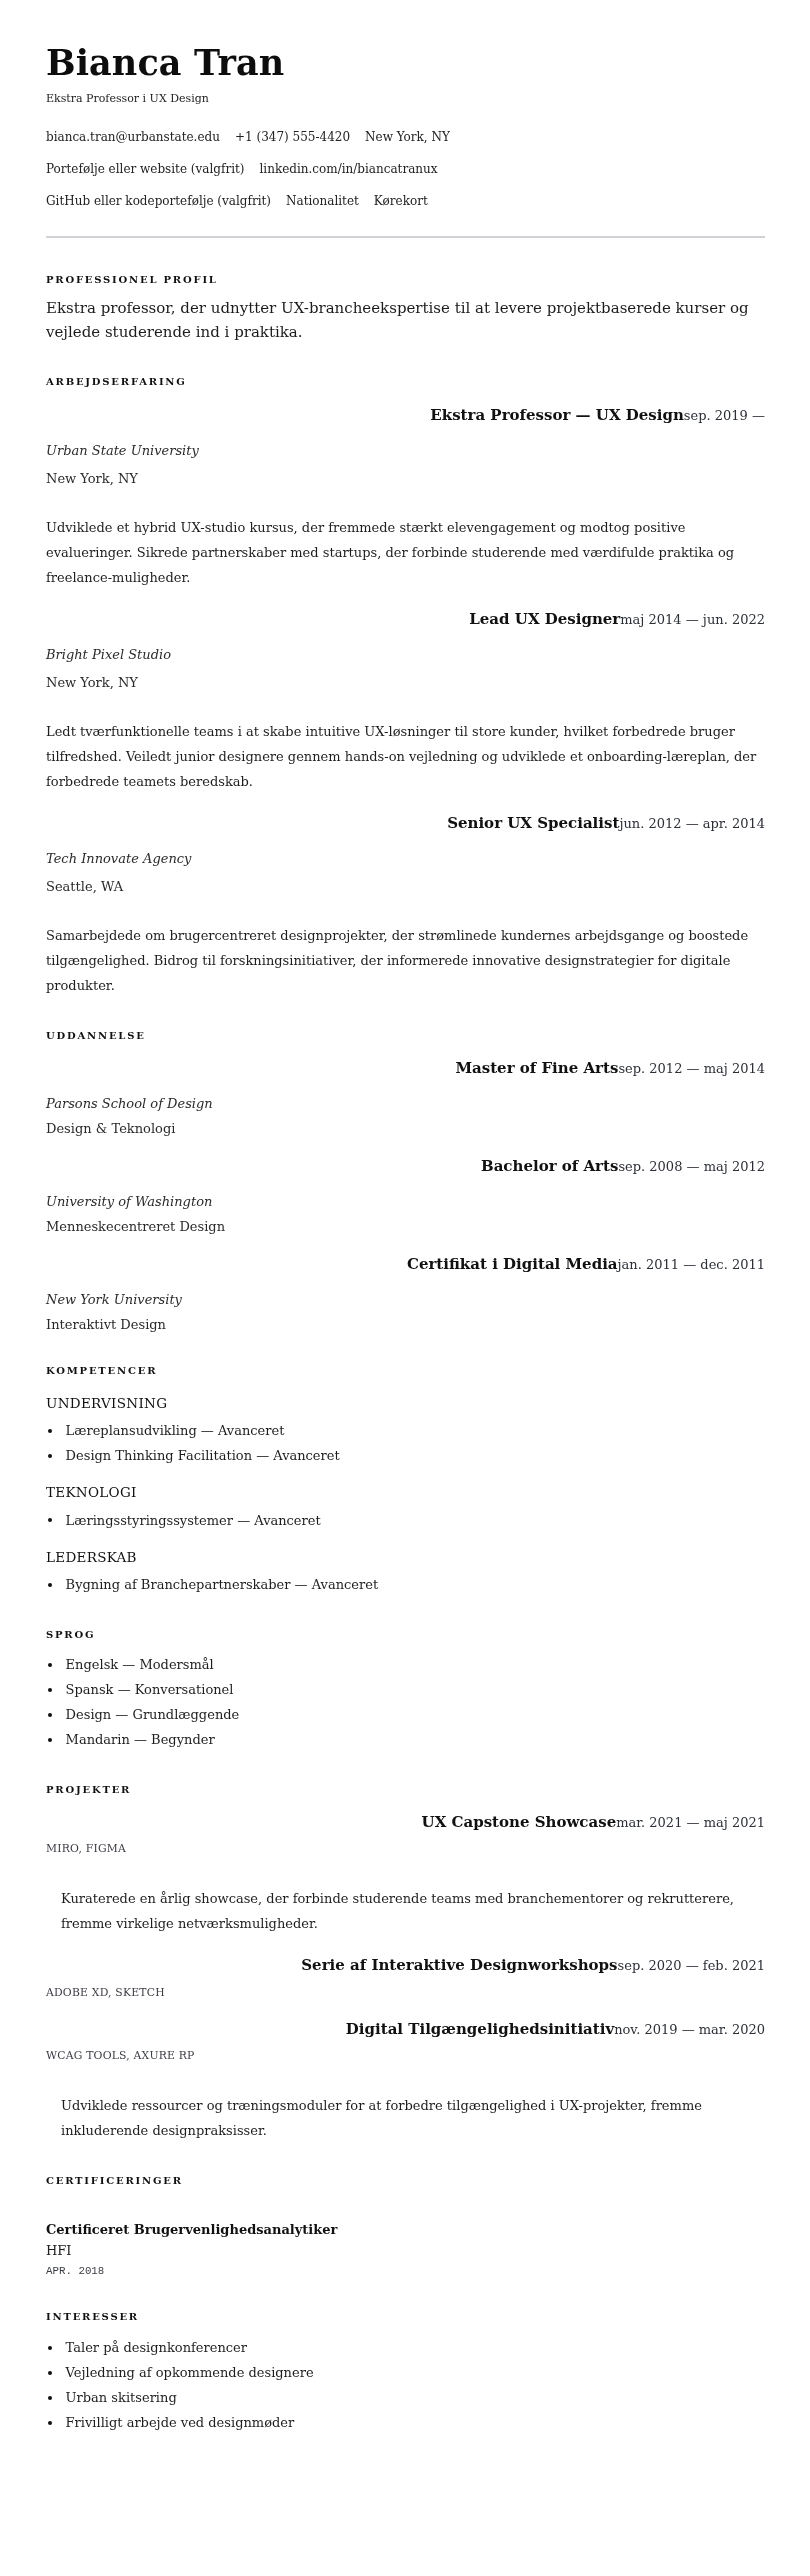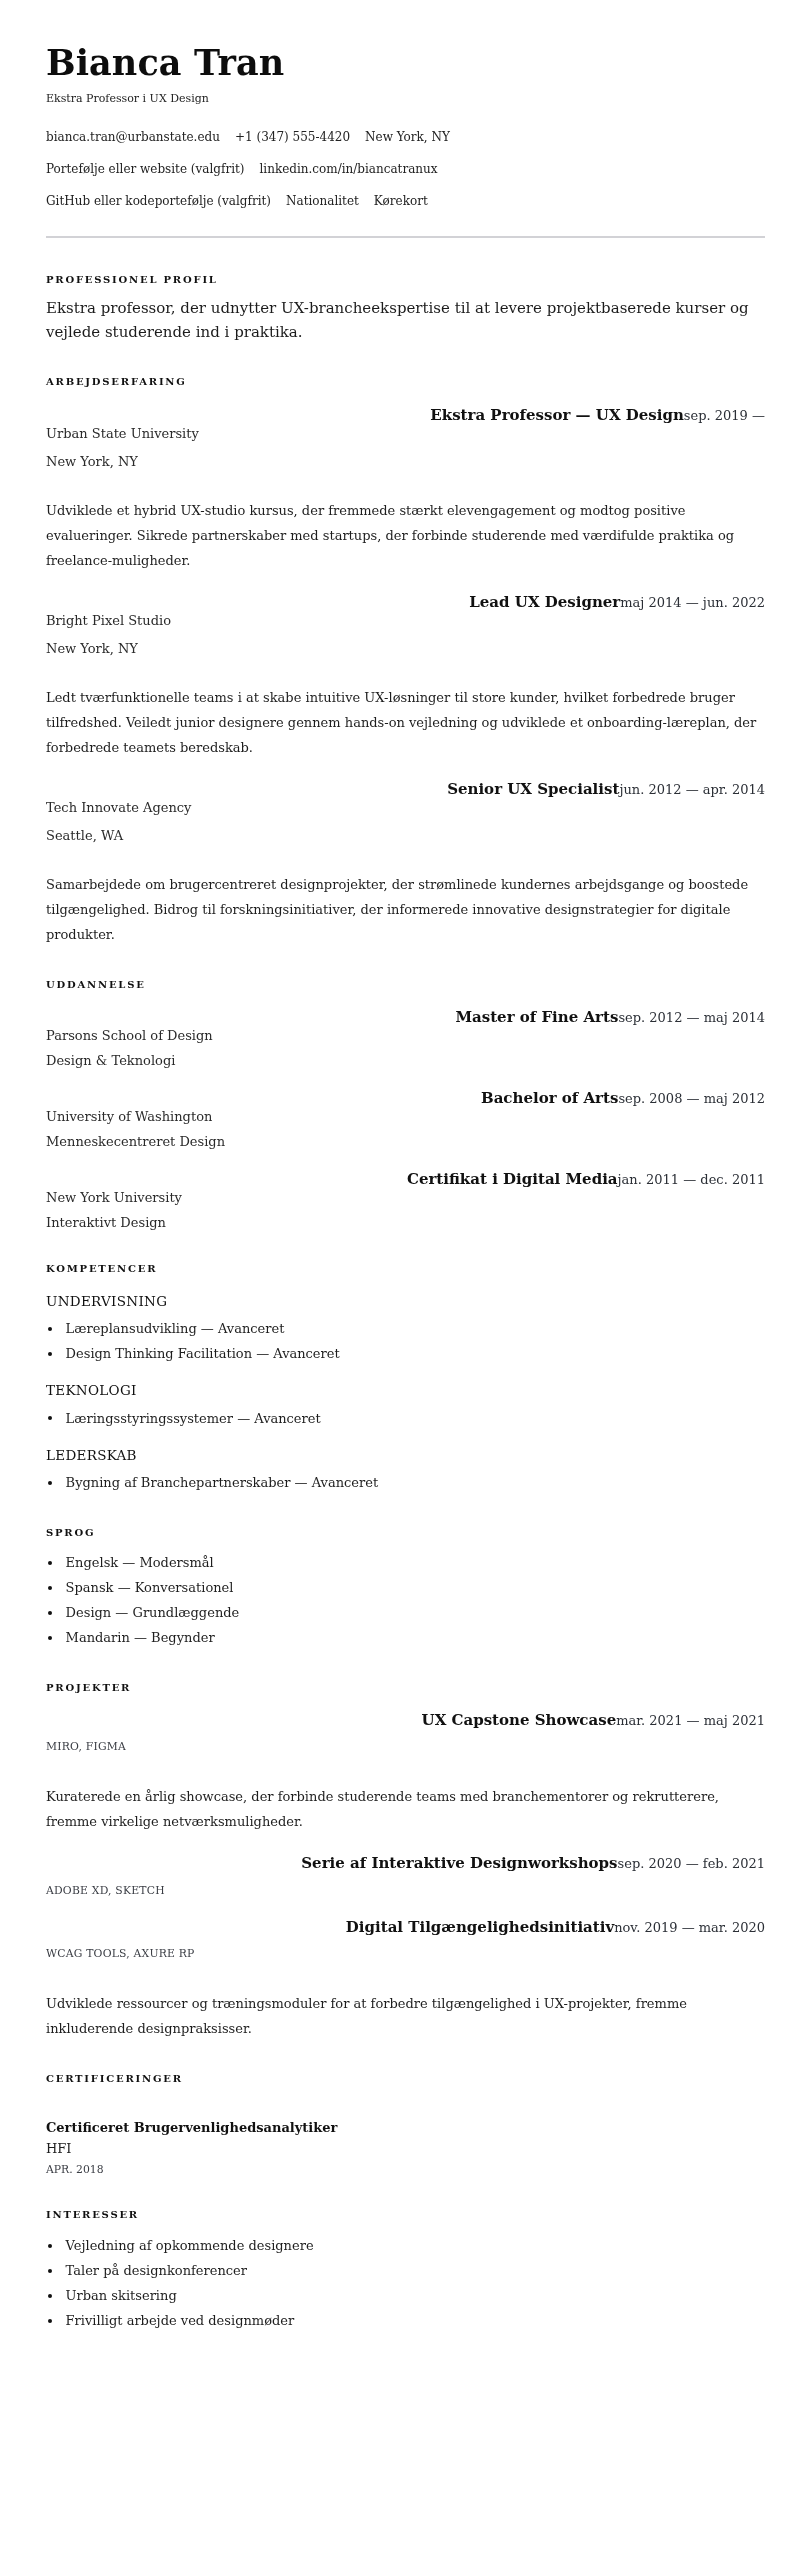--- a/index.html
+++ b/index.html
@@ -27,21 +27,21 @@
   }
   .profile-title { margin-top: 35px; }
   .profile-text { font-size: 15px; line-height: 24px; color: #1c1c1c; margin-top: 9.5px; width: 719px; }
 
   .sec { margin-top: 31px; }
 
   .entry { width: 719px; }
   .entry-head { display: flex; justify-content: flex-end; align-items: baseline; }
   .entry-title { font-size: 15px; font-weight: bold; color: #111; line-height: 20px; }
   .entry-date { font-size: 13px; color: #2b2f36; line-height: 19px; }
-  .entry-org { font-size: 13px; color: #2a2a2a; line-height: 17.6px; margin-top: 0; }
+  .entry-org { font-size: 13px; color: #2a2a2a; line-height: 17.6px; margin-top: 17px; font-style: italic; }
   .entry-loc { font-size: 13px; color: #2a2a2a; line-height: 17.6px; margin-top: 10.8px; }
   .entry-sub { font-size: 13px; color: #2a2a2a; line-height: 17.6px; margin-top: 6.8px; }
   .entry-desc { font-size: 13px; color: #1e1e1e; line-height: 25px; margin-top: 27px; }
 
   .work .entry { margin-top: 16px; }
   .work .entry + .entry { margin-top: 19px; }
 
   .edu .entry { margin-top: 16px; }
   .edu .entry + .entry { margin-top: 19px; }
 
@@ -51,25 +51,25 @@
   ul.bullets li { font-size: 13px; line-height: 25px; color: #1e1e1e; position: relative; padding-left: 19.6px; }
   ul.bullets li::before {
     content: ""; position: absolute; left: 2px; top: 10.8px;
     width: 4px; height: 4px; border-radius: 50%; background: #111;
   }
   .skill-group-title + ul.bullets { margin-top: 5.4px; }
 
   .proj .entry { margin-top: 15px; }
   .proj .entry + .entry { margin-top: 19px; }
   .proj-tech { font-size: 10.8px; color: #3a3d44; line-height: 15px; margin-top: 9.5px; text-transform: uppercase; letter-spacing: 0.2px; }
-  .proj .entry-desc { margin-top: 30px; }
+  .proj .entry-desc { margin-top: 30px; margin-left: 15px; }
 
   .cert-title { font-size: 13px; font-weight: bold; color: #111; line-height: 19px; margin-top: 32px; }
   .cert-org { font-size: 13px; color: #1e1e1e; line-height: 19px; margin-top: 2.7px; }
-  .cert-date { font-size: 10.8px; color: #3a3d44; line-height: 15px; margin-top: 4px; text-transform: uppercase; }
+  .cert-date { font-size: 10.8px; color: #3a3d44; line-height: 15px; margin-top: 4px; text-transform: uppercase; font-family: Liberation Mono, monospace; }
 </style>
 </head>
 <body>
 
 <div class="page">
 
   <header>
     <h1 class="name">Bianca Tran</h1>
     <div class="headline">Ekstra Professor i UX Design</div>
 
@@ -225,21 +225,21 @@
     <div>
       <div class="cert-title">Certificeret Brugervenlighedsanalytiker</div>
       <div class="cert-org">HFI</div>
       <div class="cert-date">APR. 2018</div>
     </div>
   </section>
 
   <section class="sec">
     <h2 class="section-title">INTERESSER</h2>
     <ul class="bullets" style="margin-top:10.8px">
+      <li>Taler på designkonferencer</li>
       <li>Vejledning af opkommende designere</li>
-      <li>Taler på designkonferencer</li>
       <li>Urban skitsering</li>
       <li>Frivilligt arbejde ved designmøder</li>
     </ul>
   </section>
 
 </div>
 
 
 </body></html>

